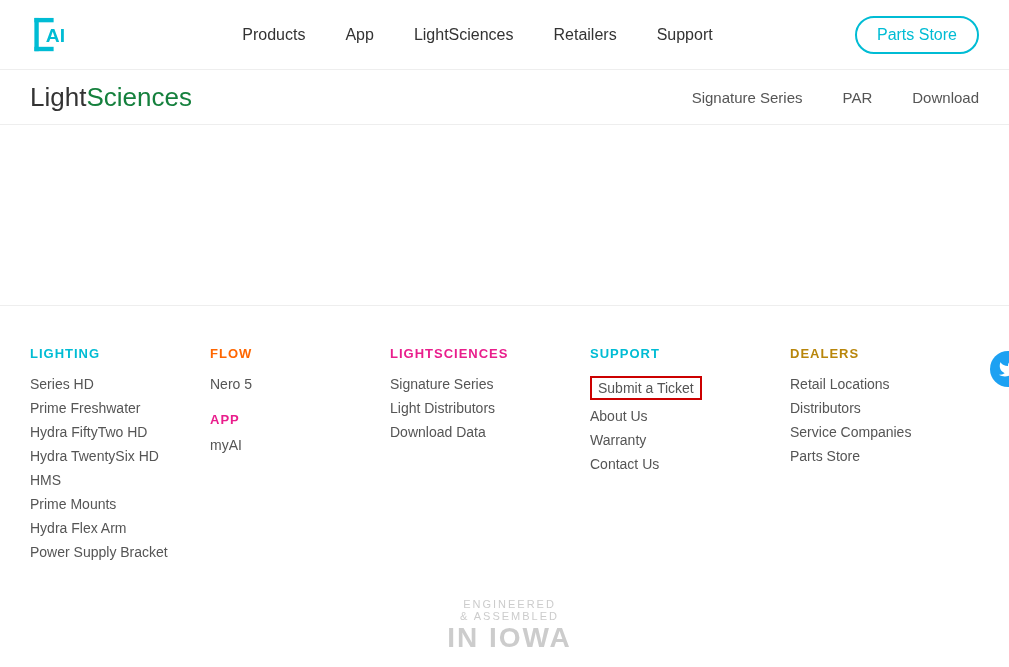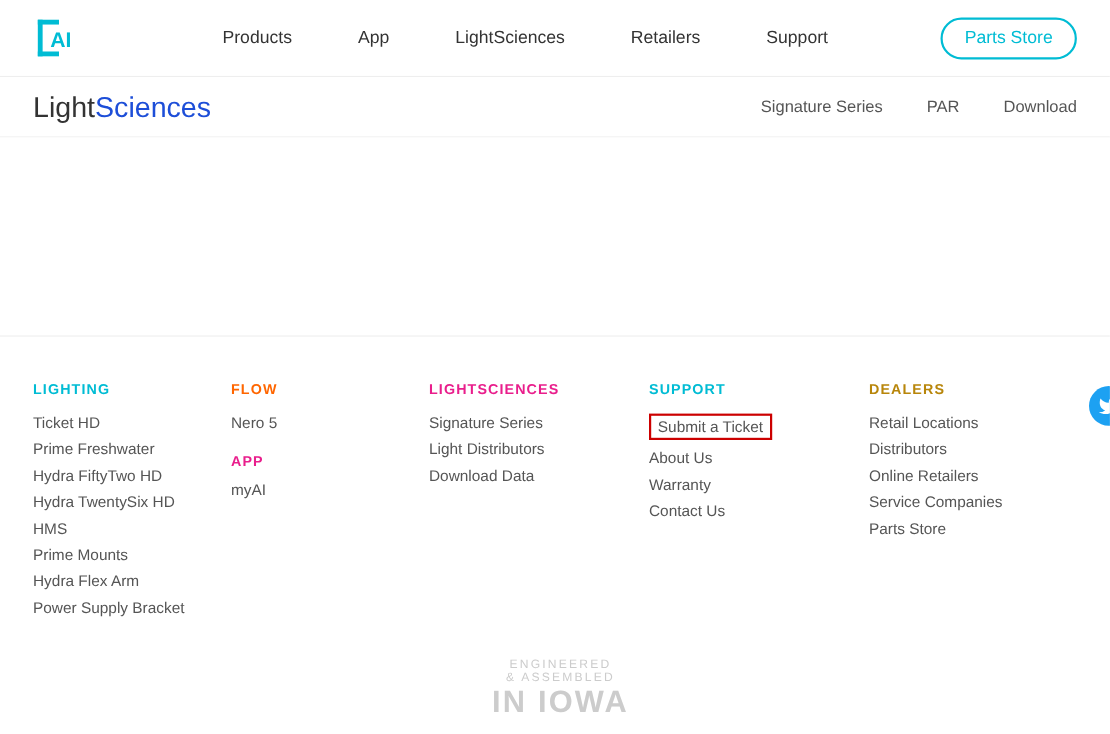--- a/index.html
+++ b/index.html
@@ -18,21 +18,21 @@
       display: flex;
       align-items: flex-end;
     }
     .logo-svg {
       width: 70px;
       height: 50px;
     }
     .nav-links {
       display: flex;
       align-items: center;
-      gap: 60px;
+      gap: 40px;
       list-style: none;
     }
     .nav-links li a {
       text-decoration: none;
       color: #333;
       font-size: 16px;
     }
     .parts-store-btn {
       border: 2px solid #00bcd4;
       border-radius: 25px;
@@ -56,21 +56,21 @@
     .sub-header-title {
       font-size: 26px;
       font-weight: 400;
     }
     .sub-header-title .light {
       font-weight: 400;
       color: #333;
     }
     .sub-header-title .sciences {
       font-weight: 300;
-      color: #1d4ed8;
+      color: #15803d;
     }
     .sub-nav {
       display: flex;
       gap: 40px;
       list-style: none;
     }
     .sub-nav li a {
       text-decoration: none;
       color: #555;
       font-size: 15px;
@@ -223,21 +223,21 @@
 
 <div class="main-content"></div>
 
 <footer class="footer">
   <div class="footer-social-row">
     <div class="footer-columns">
 
       <div class="footer-col">
         <div class="footer-heading teal">LIGHTING</div>
         <ul class="footer-list">
-          <li><a href="#">Ticket HD</a></li>
+          <li><a href="#">Series HD</a></li>
           <li><a href="#">Prime Freshwater</a></li>
           <li><a href="#">Hydra FiftyTwo HD</a></li>
           <li><a href="#">Hydra TwentySix HD</a></li>
           <li><a href="#">HMS</a></li>
           <li><a href="#">Prime Mounts</a></li>
           <li><a href="#">Hydra Flex Arm</a></li>
           <li><a href="#">Power Supply Bracket</a></li>
         </ul>
       </div>
 
@@ -273,21 +273,20 @@
           <li><a href="#">Warranty</a></li>
           <li><a href="#">Contact Us</a></li>
         </ul>
       </div>
 
       <div class="footer-col-wide">
         <div class="footer-heading gold">DEALERS</div>
         <ul class="footer-list">
           <li><a href="#">Retail Locations</a></li>
           <li><a href="#">Distributors</a></li>
-          <li><a href="#">Online Retailers</a></li>
           <li><a href="#">Service Companies</a></li>
           <li><a href="#">Parts Store</a></li>
         </ul>
       </div>
 
     </div>
 
     <div class="social-icons">
       <a class="social-icon twitter-icon" href="#">
         <svg width="20" height="20" viewBox="0 0 24 24" fill="white">

